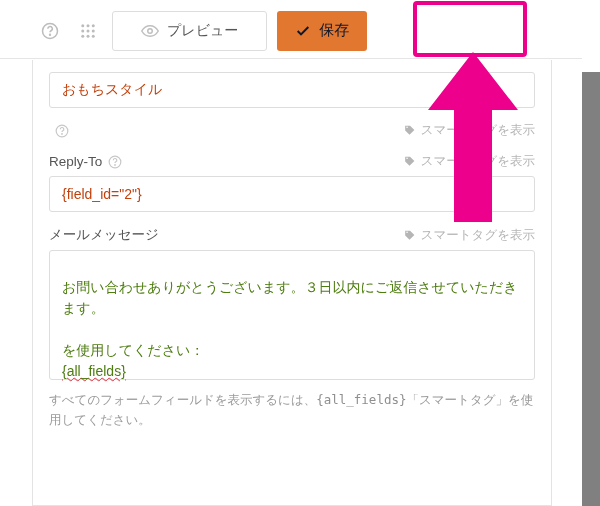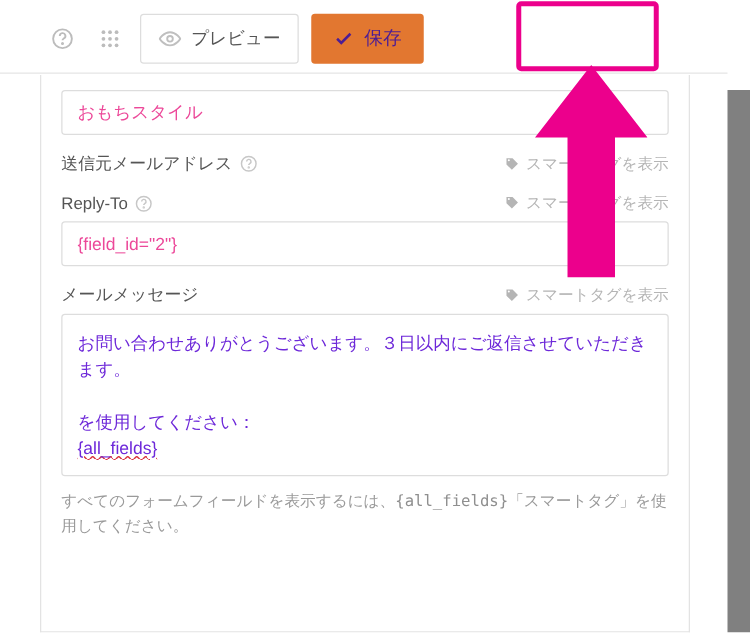--- a/index.html
+++ b/index.html
@@ -10,28 +10,28 @@
   .toolbar {
     position: absolute; top: 3px; left: 0; width: 582px; height: 56px;
     display: flex; align-items: center; padding: 0 10px 0 36px;
     background: #fff; border-bottom: 1px solid #e5e5e5; z-index: 5;
   }
   .tb-ico {
     width: 28px; height: 28px; display: flex; align-items: center; justify-content: center;
     color: #bcbcbc; margin-right: 10px;
   }
   .tb-btn {
-    height: 40px; padding: 0 14px; display: inline-flex; align-items: center;
+    height: 40px; padding: 0 28px; display: inline-flex; align-items: center;
     border: 1px solid #ddd; border-radius: 3px; margin-right: 10px;
     color: #555; background: #fff; font-size: 14px; cursor: pointer;
   }
   .tb-btn .ico { color: #bfbfbf; margin-right: 8px; display: inline-flex; }
   .tb-save {
     height: 40px; padding: 0 18px; display: inline-flex; align-items: center;
-    background: #e27730; color: #4c1d95; border-radius: 3px; font-size: 15px;
+    background: #e27730; color: #0f172a; border-radius: 3px; font-size: 15px;
     border: none; cursor: pointer;
   }
   .tb-save .ico { margin-right: 8px; display: inline-flex; }
   .save-highlight {
     position: absolute; border: 4px solid #ec008c; border-radius: 4px;
     left: 413px; top: 1px; width: 114px; height: 56px; pointer-events: none; z-index: 6;
   }
   .close-x {
     position: absolute; right: 20px; top: 12px; width: 36px; height: 36px;
     display: flex; align-items: center; justify-content: center; color: #666; cursor: pointer;
@@ -40,25 +40,25 @@
   
   .right-gutter { position: absolute; top: 72px; right: 0; width: 18px; height: 434px; background: #808080; }
 
   
   .panel {
     position: absolute; top: 60px; left: 32px; width: 520px; height: 446px;
     border: 1px solid #e3e3e3; border-top: none; padding: 12px 16px 10px 16px; overflow: hidden;
   }
   .field-input {
     width: 100%; border: 1px solid #ddd; border-radius: 3px; padding: 9px 12px;
-    font-size: 14px; color: #ec4899; background: #fff;
+    font-size: 14px; color: #c2410c; background: #fff;
   }
   .field-textarea {
-    width: 100%; border: 1px solid #ddd; border-radius: 3px; padding: 12px 12px;
-    font-size: 14px; color: #6d28d9; background: #fff; line-height: 1.5;
+    width: 100%; border: 1px solid #ddd; border-radius: 3px; padding: 26px 12px;
+    font-size: 14px; color: #4d7c0f; background: #fff; line-height: 1.5;
     resize: none; height: 130px; font-family: inherit;
   }
   .row-label { display: flex; align-items: center; justify-content: space-between; margin: 14px 0 6px 0; }
   .lbl { font-size: 13.5px; color: #555; display: inline-flex; align-items: center; }
   .lbl .help { margin-left: 6px; color: #c7c7c7; display: inline-flex; }
   .smart { font-size: 12.5px; color: #b5b5b5; display: inline-flex; align-items: center; }
   .smart .tagico { margin-right: 5px; display: inline-flex; }
   .hint { font-size: 12.5px; color: #9a9a9a; margin-top: 10px; line-height: 1.6; }
   .hint code { font-family: Menlo, Consolas, monospace; font-size: 12.5px; color: #8f8f8f; }
 
@@ -130,21 +130,20 @@
   </span>
 
   <div class="right-gutter"></div>
 
   <div class="panel">
 
     <input class="field-input" value="おもちスタイル" style="">
 
     <div class="row-label">
       <span class="lbl">
-        <span>送信元メールアドレス</span>
         <span class="help">
           <svg width="14" height="14" viewBox="0 0 24 24" fill="none" stroke="currentColor" stroke-width="2">
               <circle cx="12" cy="12" r="10"></circle>
               <path d="M9.1 9a3 3 0 1 1 4.3 2.7c-.9.5-1.4 1-1.4 2"></path>
               <circle cx="12" cy="17" r="0.6" fill="currentColor"></circle>
             </svg>
         </span>
       </span>
       <span class="smart">
         <span class="tagico">

